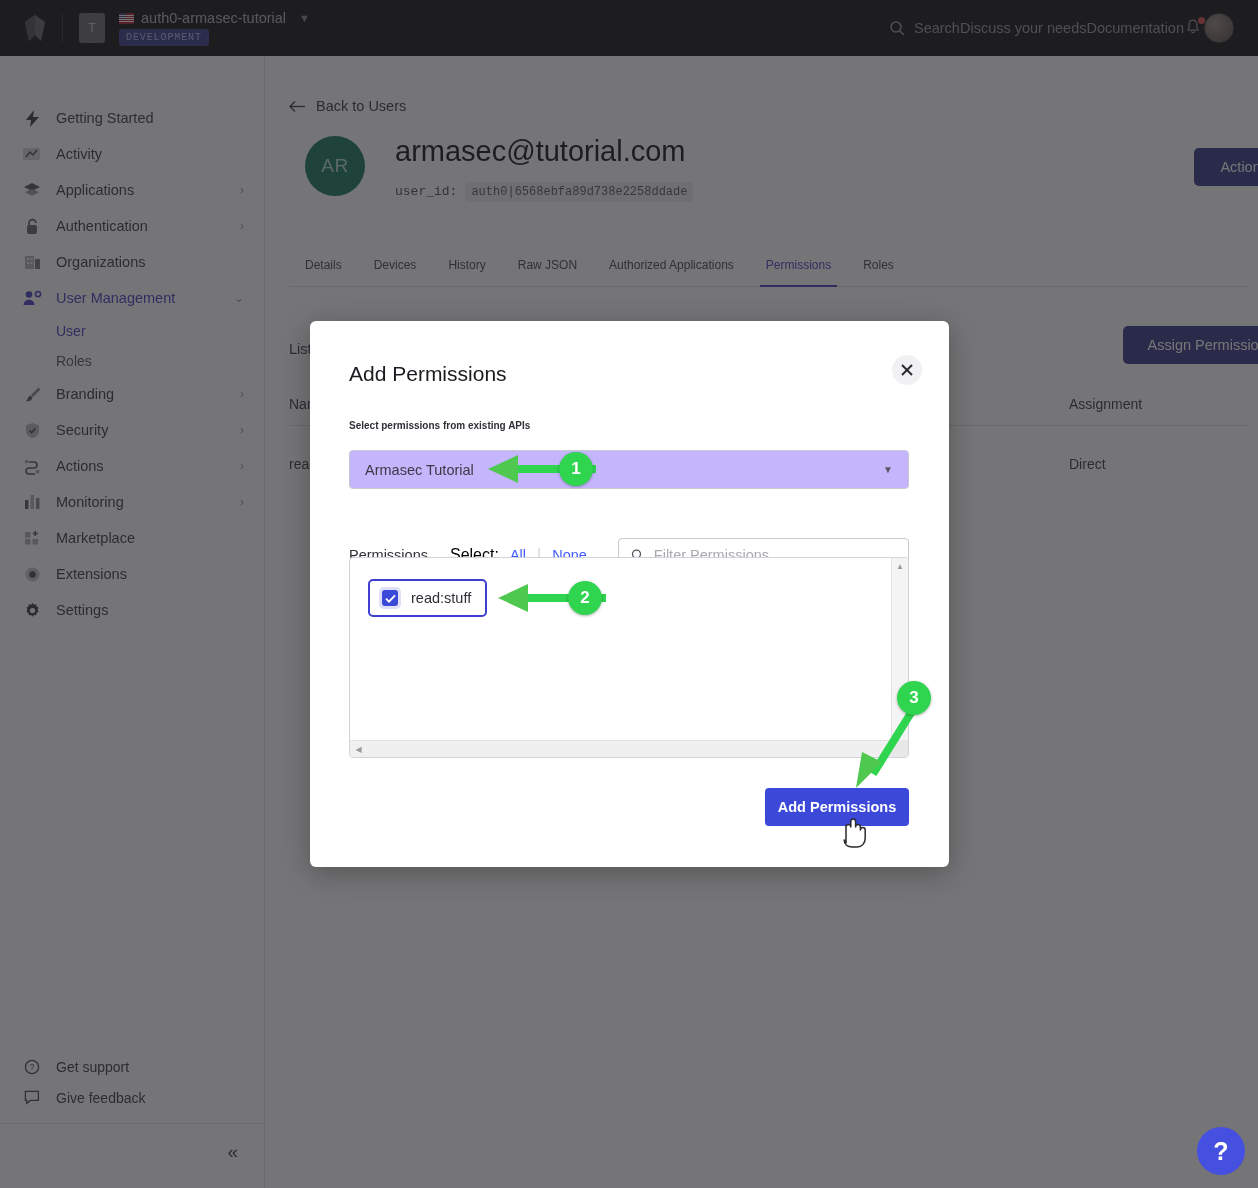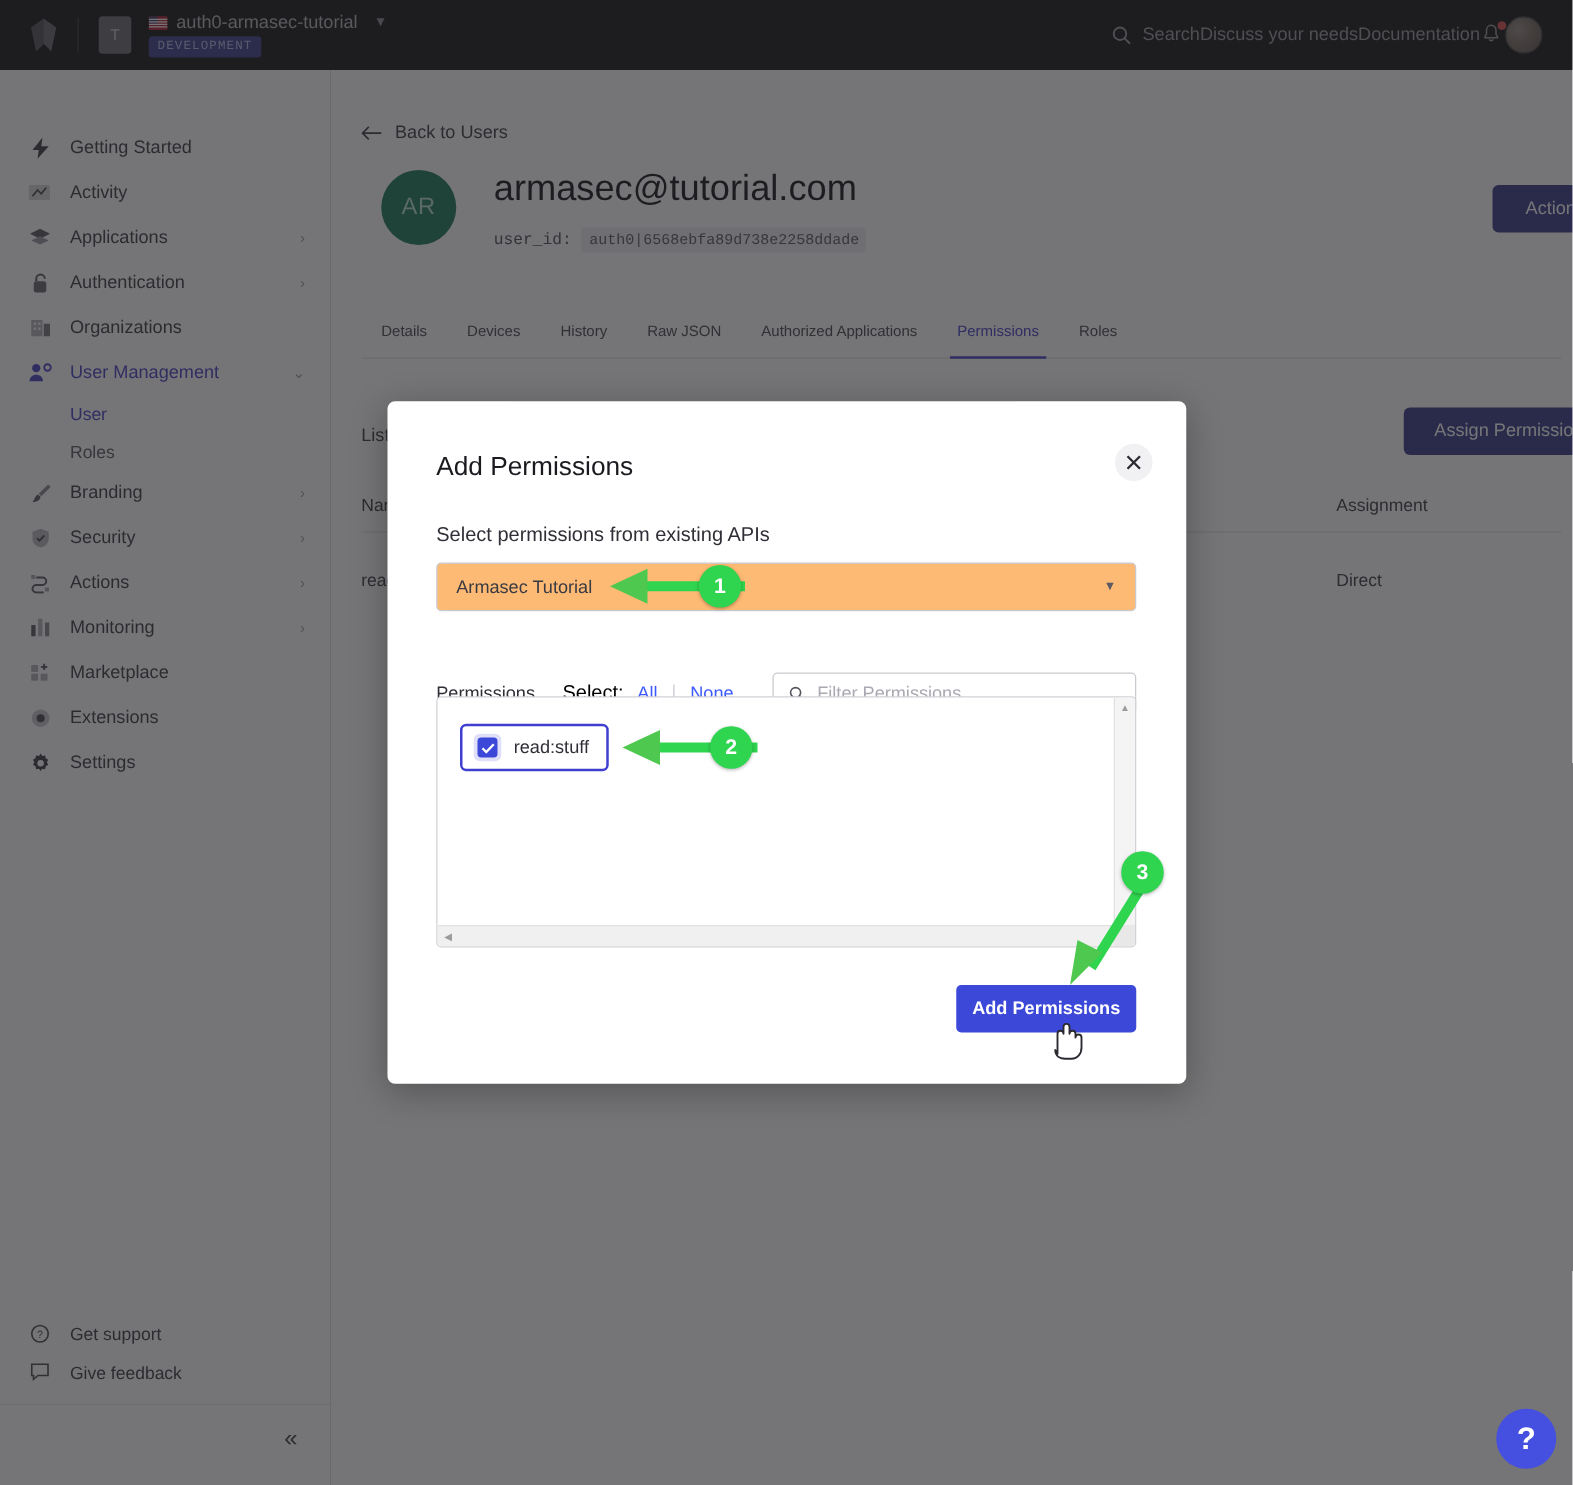--- a/index.html
+++ b/index.html
@@ -105,24 +105,24 @@
     position: absolute; left: 310px; top: 321px; width: 639px; height: 546px;
     background: #fff; border-radius: 6px; z-index: 30;
     box-shadow: 0 6px 28px rgba(0,0,0,.28);
   }
   .modal-title { position: absolute; left: 39px; top: 41px; font-size: 21px; color: #1a1a1f; }
   .modal-close {
     position: absolute; right: 27px; top: 34px; width: 30px; height: 30px; border-radius: 50%;
     background: #f1f1f3; border: none; cursor: pointer; display: flex; align-items: center; justify-content: center;
     color: #2a2a30; font-size: 14px;
   }
-  .field-label { position: absolute; left: 39px; top: 99px; font-size: 16px; color: #2f2f37; }
+  .field-label { position: absolute; left: 39px; top: 99px; font-size: 10px; color: #2f2f37; font-weight: bold; }
   .select-box {
     position: absolute; left: 39px; top: 129px; width: 560px; height: 39px;
-    border: 1px solid #c9c9d0; border-radius: 4px; background: #fdba74;
+    border: 1px solid #c9c9d0; border-radius: 4px; background: #c4b5fd;
     display: flex; align-items: center; padding: 0 15px; cursor: pointer;
   }
   .select-val { font-size: 14.5px; color: #3a3a42; }
   .select-caret { margin-left: auto; color: #5a5a64; font-size: 10px; }
   .perm-row { position: absolute; left: 39px; top: 217px; width: 560px; display: flex; align-items: center; }
   .perm-label { font-size: 14.5px; color: #2f2f37; }
   .select-word { margin-left: 22px; font-size: 16px; color: #000000; }
   .lnk { color: #3d5afe; font-size: 14.5px; cursor: pointer; margin-left: 11px; }
   .pipe { margin-left: 11px; color: #d4d4da; }
   .filter-box {

